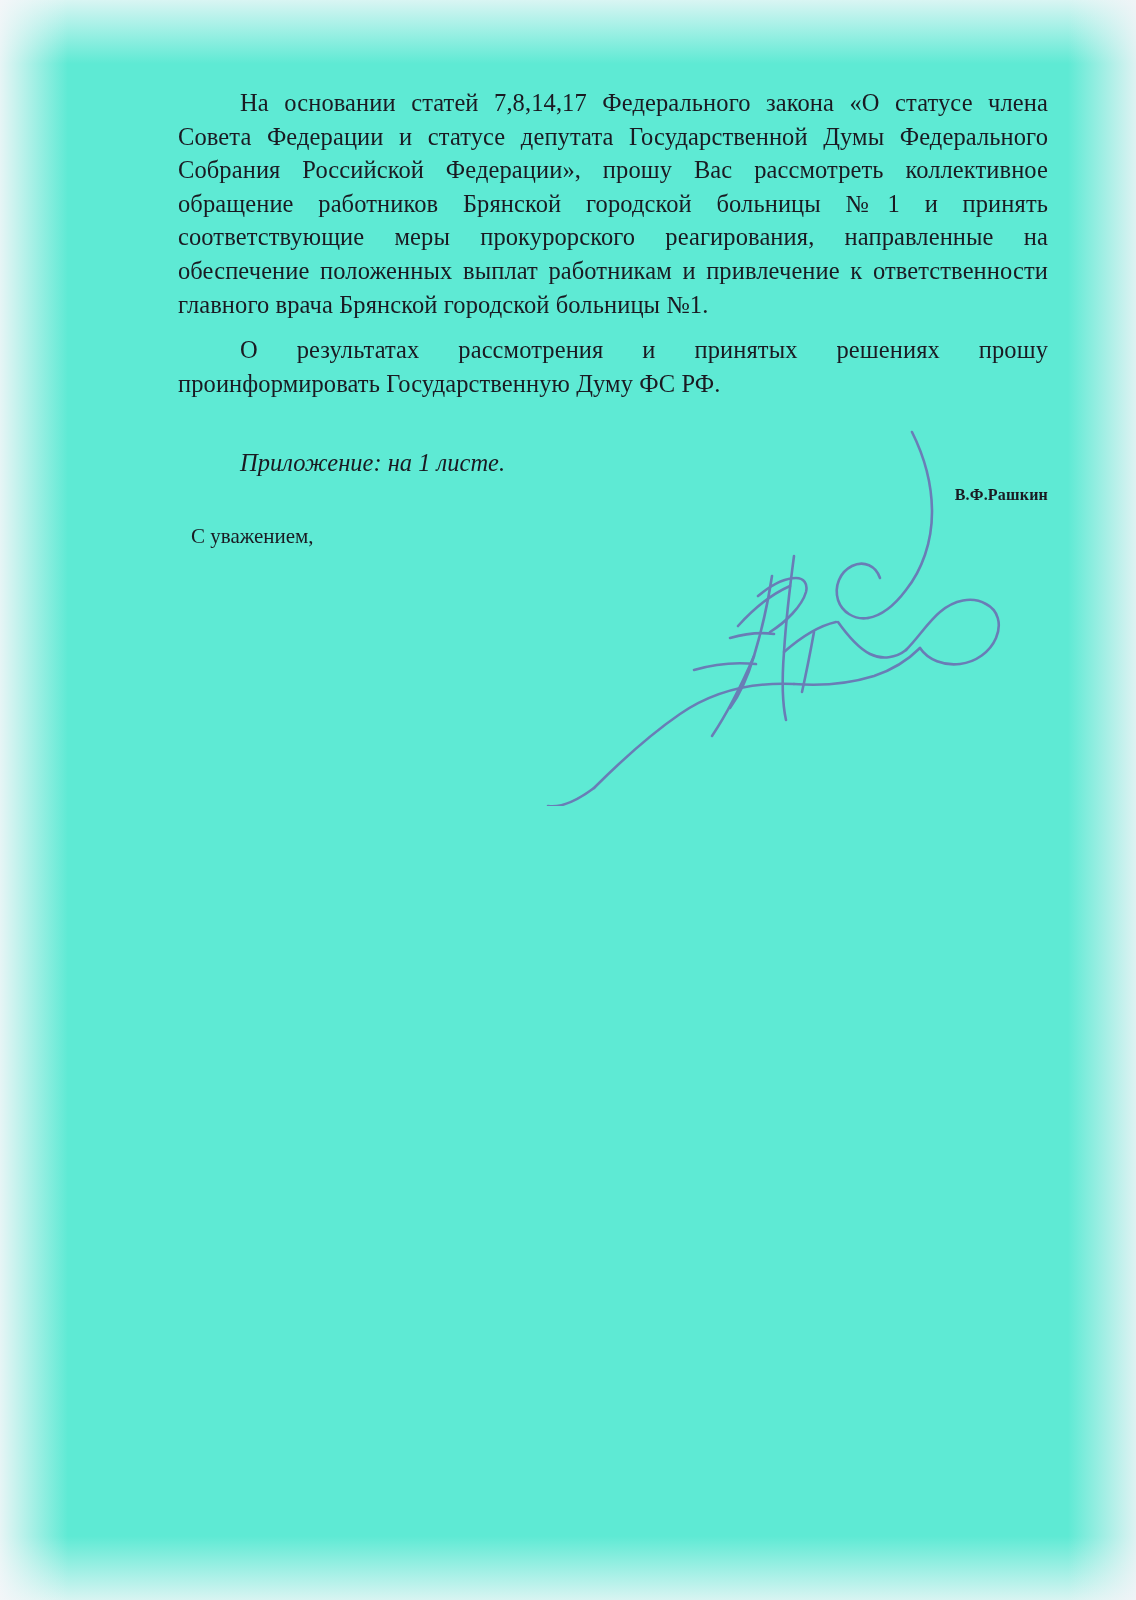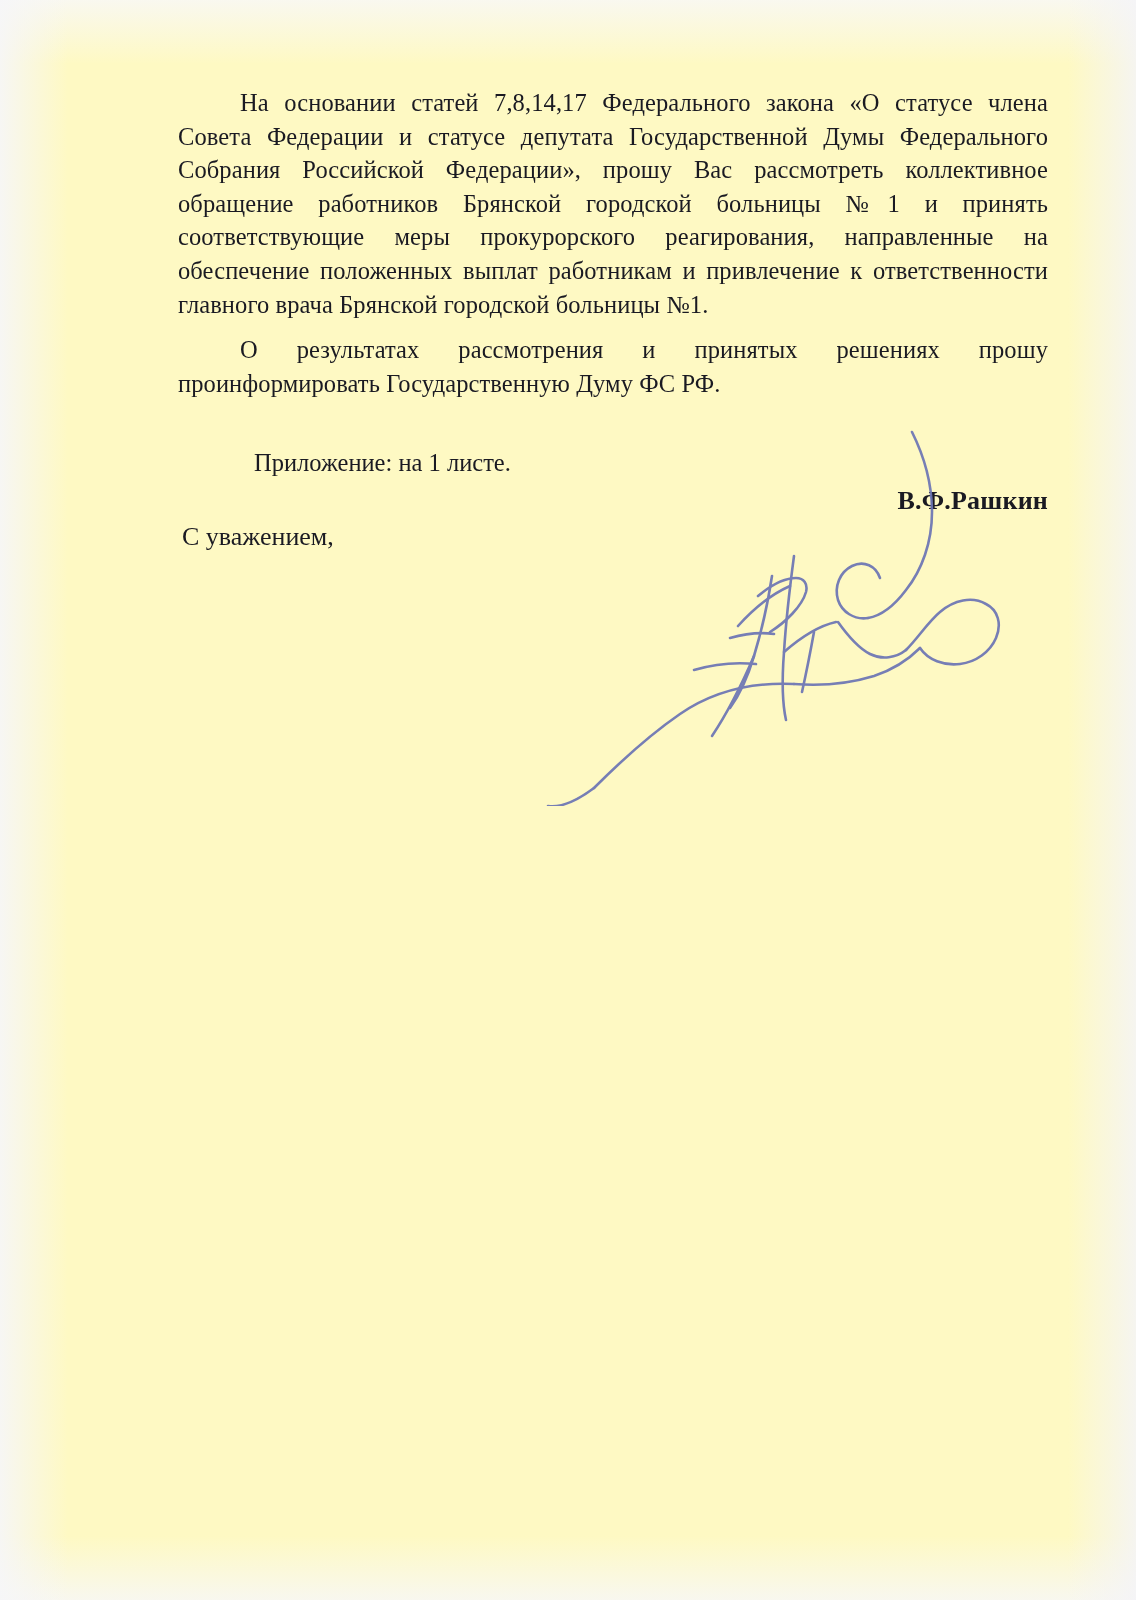--- a/index.html
+++ b/index.html
@@ -4,21 +4,21 @@
 <style>
   html, body {
     margin: 0;
     padding: 0;
     background: #ffffff;
   }
   .page {
     position: relative;
     width: 1136px;
     height: 1600px;
-    background: #fef9c3;
+    background: #5eead4;
     overflow: hidden;
     font-family: "Liberation Serif", serif;
     color: #1a1a22;
   }
   
   .page::before {
     content: "";
     position: absolute;
     inset: 0;
     background:
@@ -37,38 +37,39 @@
     font-size: 24.5px;
     line-height: 33.6px;
     text-align: justify;
     text-indent: 62px;
     letter-spacing: 0.1px;
   }
   p.para + p.para {
     margin-top: 12px;
   }
   .attachment {
-    margin: 14px;
+    margin: 0;
     margin-top: 46px;
     font-size: 24.5px;
     line-height: 33.6px;
     text-indent: 62px;
+    font-style: italic;
   }
   .regards {
-    margin: 4px;
+    margin: 13px;
     margin-top: 40px;
-    font-size: 26px;
+    font-size: 21px;
     line-height: 33.6px;
     text-indent: 0;
   }
   .signature-name {
     position: absolute;
     right: 0;
     top: 400px;
-    font-size: 26px;
+    font-size: 16px;
     font-weight: bold;
     letter-spacing: 0.2px;
     white-space: nowrap;
   }
   .signature-mark {
     position: absolute;
     left: 330px;
     top: 340px;
     width: 540px;
     height: 380px;

